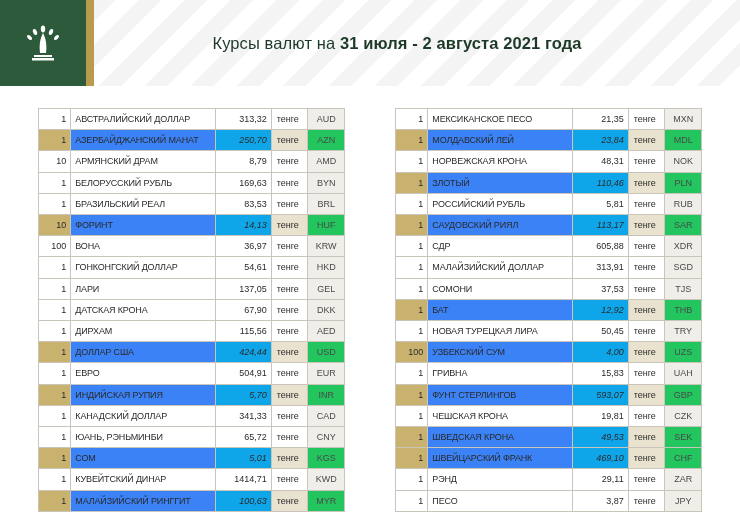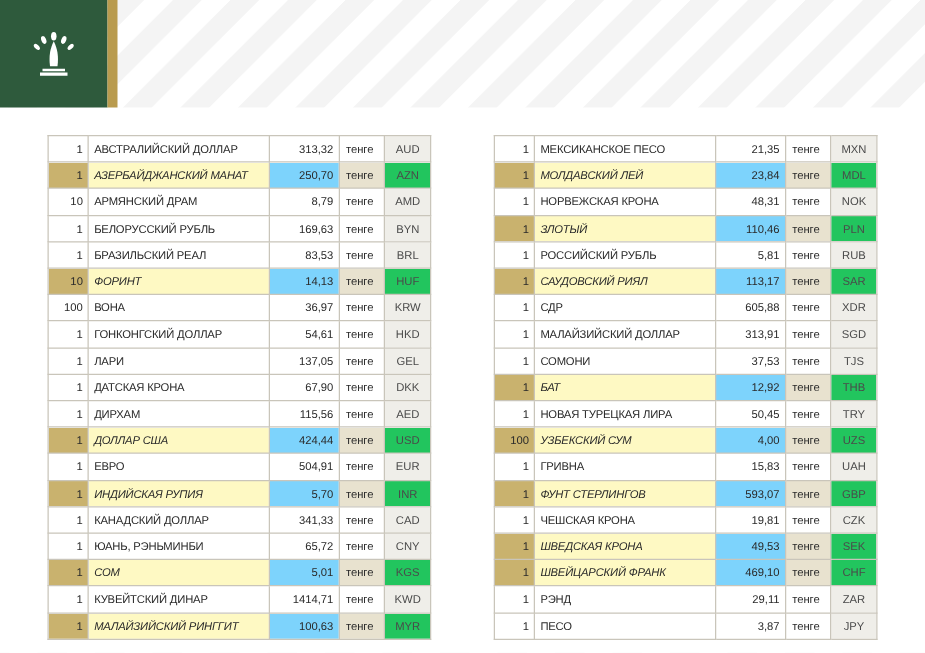--- a/index.html
+++ b/index.html
@@ -115,27 +115,27 @@
   }
   .c-units.gold {
     background: #c9b26e;
   }
   .c-name {
     width: 134px;
     text-align: left;
     letter-spacing: -0.15px;
     font-size: 9px;
   }
-  .c-name.gold { background: #fef9c3; font-style: italic; }
+  .c-name.gold { background: #3b82f6; }
   .c-rate {
     width: 52px;
     text-align: right;
     font-size: 9px;
   }
-  .c-rate.gold { background: #7dd3fc; }
+  .c-rate.gold { background: #0ea5e9; font-style: italic; }
   .c-cur {
     width: 34px;
     text-align: left;
     font-size: 9px;
     padding-left: 5px;
     margin-top: 12px;
   }
   .c-cur.gold { background: #e8e2cf; }
   .c-code {
     width: 34px;
@@ -164,20 +164,25 @@
           <ellipse cx="8.5" cy="16.5" rx="1.7" ry="3" transform="rotate(-44 8.5 16.5)"></ellipse>
           <ellipse cx="35.5" cy="16.5" rx="1.7" ry="3" transform="rotate(44 35.5 16.5)"></ellipse>
           <path d="M22 12 C19 18 18 24 19 32 L25 32 C26 24 25 18 22 12 Z"></path>
           <path d="M13 34 L31 34 L31 36 L13 36 Z"></path>
           <path d="M11 37 L33 37 L33 39.5 L11 39.5 Z"></path>
         </g>
       </svg>
     </div>
   </div>
   <div class="header-gold"></div>
+  <div class="header-title-wrap">
+    <div class="header-title">
+      <span>Курсы валют на </span><b>31 июля - 2 августа 2021 года</b>
+    </div>
+  </div>
 </div>
 
 <div class="tables">
   <div class="table-col">
     <table>
       <tbody id="left-body">
           <tr>
             <td class="c-units">1</td>
             <td class="c-name">АВСТРАЛИЙСКИЙ ДОЛЛАР</td>
             <td class="c-rate">313,32</td>

